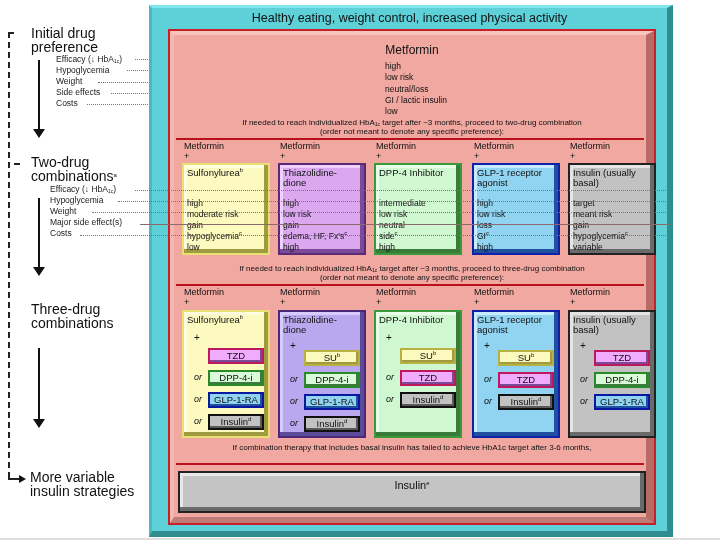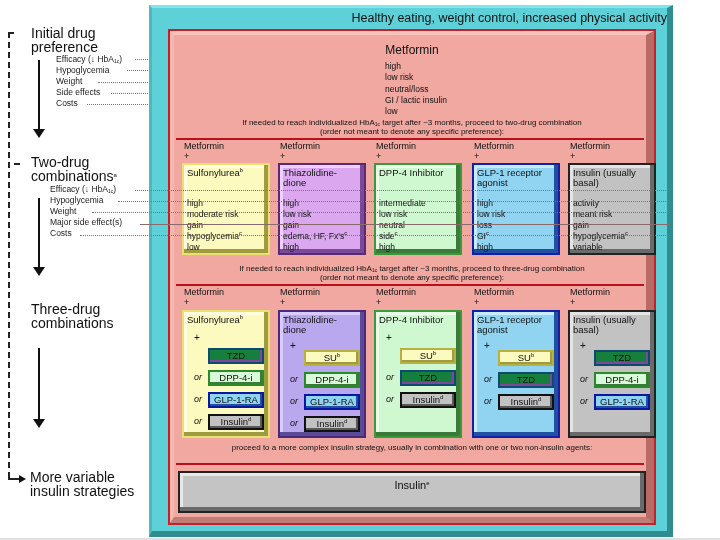--- a/index.html
+++ b/index.html
@@ -15,21 +15,21 @@
   .arrow-v { position: absolute; width: 2px; background: #111; }
   .arrow-v::after { content: ""; position: absolute; left: -5px; bottom: -2px; border-left: 6px solid transparent; border-right: 6px solid transparent; border-top: 9px solid #111; }
   .arrow-h-head { position: absolute; width: 0; height: 0; border-top: 4px solid transparent; border-bottom: 4px solid transparent; border-left: 7px solid #111; }
 
   
   .leader { position: absolute; height: 0; border-top: 1px solid #8a6a6a; }
 
   
   .outer { position: absolute; left: 149px; top: 5px; width: 524px; height: 532px; background: #5dd0d8;
     border-top: 3px solid #7ee6ec; border-left: 3px solid #4fb8bf; border-right: 6px solid #2f8d90; border-bottom: 6px solid #2f8d90; }
-  .outer-title { position: absolute; left: 0; right: 0; top: 3px; text-align: right; font-size: 12.5px; color: #111; }
+  .outer-title { position: absolute; left: 0; right: 0; top: 3px; text-align: center; font-size: 12.5px; color: #111; }
 
   
   .inner { position: absolute; left: 16px; top: 21px; width: 488px; height: 496px; background: #f0a8a0;
     border: 2px solid #c8202a; }
   .inner-bevel { position: absolute; inset: 0; border-top: 4px solid #f6c4bc; border-left: 4px solid #f3b8b0; border-right: 8px solid #b86a64; border-bottom: 6px solid #c07c76; pointer-events: none; }
 
   .metformin-head { position: absolute; left: 0; right: 0; top: 12px; text-align: center; font-size: 12px; }
   .mono-values { position: absolute; left: 215px; top: 30px; font-size: 8.5px; line-height: 11.3px; }
   .mono-values div { white-space: nowrap; }
 
@@ -47,21 +47,21 @@
   .c-su   { background: #fdfac0; border: 2px solid #e8e070; box-shadow: inset -4px -4px 0 #a09a40, inset 3px 3px 0 #fffde0; }
   .c-tzd  { background: #dba8f0; border: 2px solid #5a2a78; box-shadow: inset -4px -4px 0 #7a4a98, inset 3px 3px 0 #f0d0ff; }
   .c-tzd3 { background: #b9a8ee; border: 2px solid #4a2a78; box-shadow: inset -4px -4px 0 #5a4a98, inset 3px 3px 0 #d8ccff; }
   .c-dpp  { background: #cff8d0; border: 2px solid #3a9a3a; box-shadow: inset -4px -4px 0 #3a7a3a, inset 3px 3px 0 #eaffea; }
   .c-glp  { background: #90d4f2; border: 2px solid #1020a8; box-shadow: inset -4px -4px 0 #2050a0, inset 3px 3px 0 #c8ecff; }
   .c-ins  { background: #c2c2c2; border: 2px solid #222; box-shadow: inset -4px -4px 0 #6a6a6a, inset 3px 3px 0 #e4e4e4; }
 
   
   .pill { position: absolute; width: 56px; height: 16px; font-size: 9.5px; line-height: 12px; text-align: center; }
   .pill-su  { background: #fdfac0; border: 2px solid #b8b040; box-shadow: inset -2px -2px 0 #a09a40; }
-  .pill-tzd { background: #15803d; border: 2px solid #0c4a6e; box-shadow: inset -2px -2px 0 #7a4a98; }
+  .pill-tzd { background: #f0abfc; border: 2px solid #be185d; box-shadow: inset -2px -2px 0 #7a4a98; }
   .pill-dpp { background: #d8fad8; border: 2px solid #2a8a2a; box-shadow: inset -2px -2px 0 #3a7a3a; }
   .pill-glp { background: #90d4f2; border: 2px solid #0a18a0; box-shadow: inset -2px -2px 0 #2050a0; }
   .pill-ins { background: #c2c2c2; border: 2px solid #111; box-shadow: inset -2px -2px 0 #5a5a5a; }
   .or { position: absolute; font-size: 9px; font-style: italic; }
   .plus3 { position: absolute; font-size: 10px; }
 
   .final-box { position: absolute; left: 8px; top: 440px; width: 468px; height: 42px; background: #c4c4c4;
     border: 2px solid #222; box-shadow: inset -4px -4px 0 #6a6a6a, inset 3px 3px 0 #e8e8e8; text-align: center; font-size: 11px; line-height: 13px; padding-top: 6px; }
   sup { font-size: 6px; vertical-align: 4px; line-height: 0; }
   sub { font-size: 5px; vertical-align: -1px; line-height: 0; }
@@ -208,21 +208,21 @@
             <div><span>GI</span><sup>c</sup></div>
             <div><span>high</span></div>
           </div>
         </div>
         <div class="dbox c-ins" style="left:398px; top:132px; width:88px; height:92px;">
           <div class="bx-title">
             <div>Insulin (usually</div>
             <div>basal)</div>
           </div>
           <div class="bx-vals">
-            <div><span>activity</span></div>
+            <div><span>target</span></div>
             <div><span>meant risk</span></div>
             <div><span>gain</span></div>
             <div><span>hypoglycemia</span><sup>c</sup></div>
             <div><span>variable</span></div>
           </div>
         </div>
       </div>
 
     <div class="note" style="top:233px;">
       <div>If needed to reach individualized HbA<sub>1c</sub> target after ~3 months, proceed to three-drug combination</div>
@@ -307,21 +307,21 @@
           <div class="plus3" style="left:10px; top:28px;">+</div>
           <div class="pill pill-tzd" style="left:24px; top:38px;"><span>TZD</span></div>
           <div class="or" style="left:10px; top:62px;">or</div>
           <div class="pill pill-dpp" style="left:24px; top:60px;"><span>DPP-4-i</span></div>
           <div class="or" style="left:10px; top:84px;">or</div>
           <div class="pill pill-glp" style="left:24px; top:82px;"><span>GLP-1-RA</span></div>
         </div>
       </div>
 
     <div class="note" style="top:412px;">
-      <div>proceed to a more complex insulin strategy, usually in combination with one or two non-insulin agents:</div>
+      <div>If combination therapy that includes basal insulin has failed to achieve HbA1c target after 3-6 months,</div>
     </div>
     <div class="red-rule" style="top:432px;"></div>
 
     <div class="final-box">
       <div><span>Insulin</span><sup>e</sup></div>
     </div>
   </div>
 </div>
 
 <div class="leader" style="left:135px; top:190px; width:535px; border-top-style:dotted;"></div>

